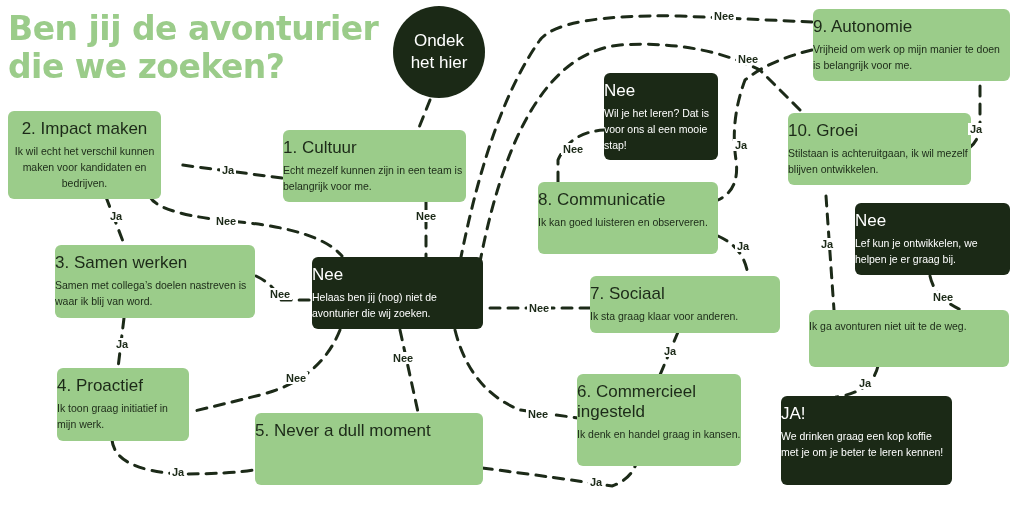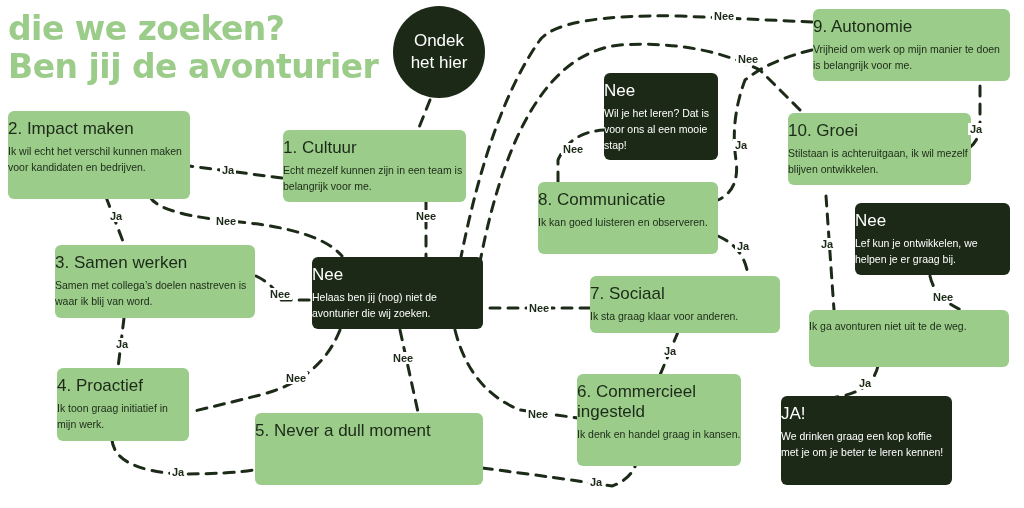--- a/index.html
+++ b/index.html
@@ -11,22 +11,22 @@
   .box .h{font-size:17px;line-height:20px;margin-bottom:4px;font-family:"Liberation Sans",sans-serif;}
   .box .p{font-size:10.5px;line-height:16px;font-family:"Liberation Sans",sans-serif;}
   .circle{position:absolute;left:393px;top:6px;width:92px;height:92px;border-radius:50%;background:#1b2916;color:#fff;display:flex;align-items:center;justify-content:center;text-align:center;font-size:17px;line-height:22px;font-family:"Liberation Sans",sans-serif;}
   svg.lines{position:absolute;left:0;top:0;}
   .lbl{position:absolute;font-size:11px;font-weight:bold;color:#1c2a18;background:#fff;padding:0 2px;font-family:"Liberation Sans",sans-serif;}
 </style>
 </head>
 <body>
 
 <div class="title">
+  <div>Ben jij de avonturier</div>
   <div>die we zoeken?</div>
-  <div>Ben jij de avonturier</div>
 </div>
 
 <svg class="lines" width="1024" height="508">
   <g fill="none" stroke="#1c2a18" stroke-width="3" stroke-dasharray="10 8" stroke-linecap="round">
     <path d="M430 100 L418 130"></path>
     <path d="M282 178 L182 165"></path>
     <path d="M426 200 L426 258"></path>
     <path d="M106 197 L124 244"></path>
     <path d="M150 197 Q160 215 240 222 Q320 230 342 256"></path>
     <path d="M124 318 L118 368"></path>
@@ -54,21 +54,21 @@
   <div>
       <div>Ondek</div>
       <div>het hier</div>
     </div>
 </div>
 
 <div class="box green" style="left:283px;top:130px;width:183px;height:72px;">
   <div class="h">1. Cultuur</div>
   <div class="p">Echt mezelf kunnen zijn in een team is belangrijk voor me.</div>
 </div>
-<div class="box green" style="left:8px;top:111px;width:182px;height:88px;">
+<div class="box green" style="left:8px;top:111px;width:153px;height:88px;text-align:center;">
   <div class="h">2. Impact maken</div>
   <div class="p">Ik wil echt het verschil kunnen maken voor kandidaten en bedrijven.</div>
 </div>
 <div class="box green" style="left:55px;top:245px;width:200px;height:73px;">
   <div class="h">3. Samen werken</div>
   <div class="p">Samen met collega’s doelen nastreven is waar ik blij van word.</div>
 </div>
 <div class="box green" style="left:57px;top:368px;width:132px;height:73px;">
   <div class="h">4. Proactief</div>
   <div class="p">Ik toon graag initiatief in mijn werk.</div>

